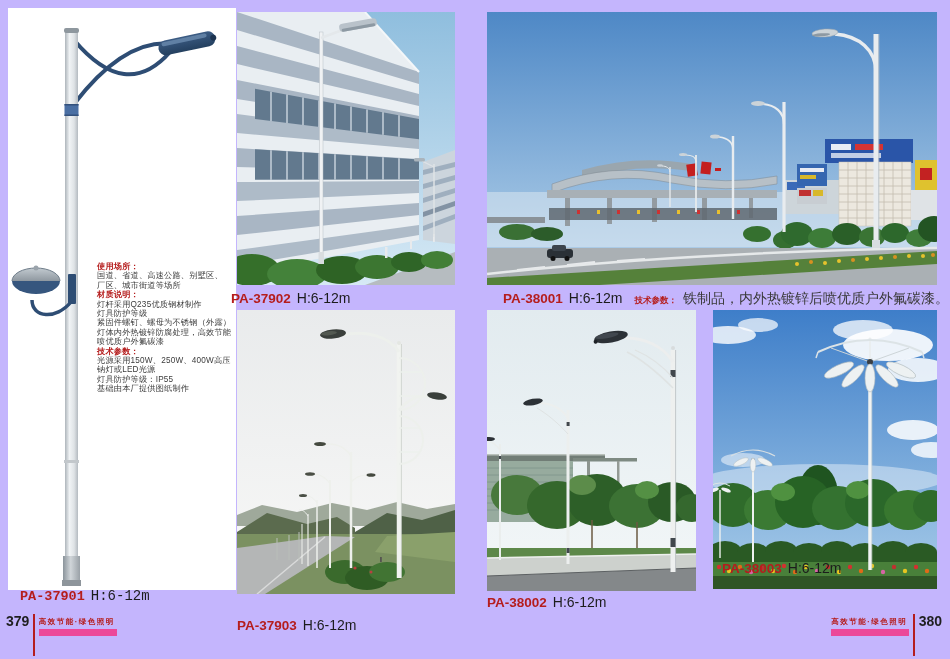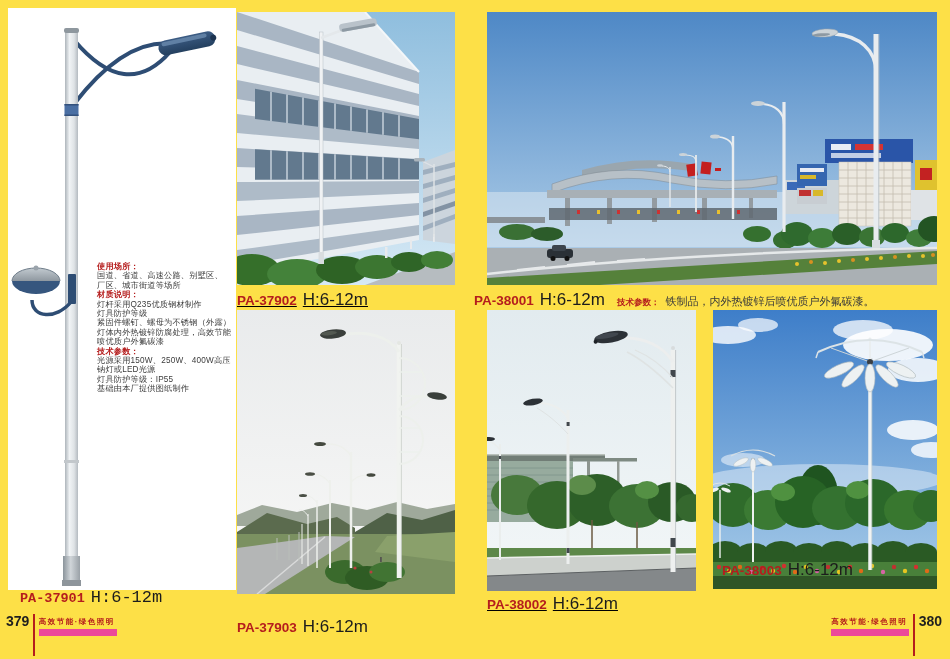--- a/index.html
+++ b/index.html
@@ -1,24 +1,24 @@
 <!DOCTYPE html>
 <html><head>
 <meta charset="utf-8">
 <style>
   html,body{margin:0;padding:0;background:#ffffff;}
-  .page{position:relative;width:950px;height:659px;background:#fde047;overflow:hidden;
+  .page{position:relative;width:950px;height:659px;background:#c4b5fd;overflow:hidden;
         font-family:"Liberation Sans","DejaVu Sans",sans-serif;}
   .photo{position:absolute;overflow:hidden;background:#fff;}
   .photo svg{display:block;}
   .caption{position:absolute;display:flex;align-items:baseline;gap:6px;white-space:nowrap;}
   .caption .model{color:#b51d1d;font-weight:bold;font-size:13.5px;}
-  .caption .h{color:#1c1c1c;font-size:17px;}
+  .caption .h{color:#1c1c1c;font-size:14px;}
   .caption .note-label{color:#b51d1d;font-weight:bold;font-size:8.5px;margin-left:6px;}
-  .caption .note-text{color:#3a3a3a;font-size:11px;}
+  .caption .note-text{color:#3a3a3a;font-size:14px;}
   .spec-panel{position:absolute;left:97px;top:262px;width:152px;font-size:8.2px;
               line-height:9.4px;color:#3c3c3c;letter-spacing:0.2px;}
   .spec-heading{color:#b51d1d;font-weight:bold;}
   .footer{position:absolute;top:614px;display:flex;align-items:flex-start;}
   .footer-left{left:6px;}
   .footer-right{right:8px;}
   .page-num{font-size:14px;font-weight:bold;color:#1f1f1f;line-height:14px;}
   .vline{width:1.5px;background:#b51d1d;height:42px;margin:0 4px;}
   .slogan{color:#b51d1d;font-size:7.5px;font-weight:bold;letter-spacing:1.5px;
           border-bottom:7px solid #ec4899;padding:3px 2px 3px 0;height:9px;line-height:9px;}
@@ -192,21 +192,21 @@
         <rect x="81.5" y="240" width="5.5" height="12" fill="#d9dde0"></rect>
         <path d="M84,26 L116,14" stroke="#e4e8eb" stroke-width="2.5"></path>
         <g transform="rotate(-10 121 13)">
           <rect x="102" y="9" width="38" height="8" rx="3.5" fill="#b9c2ca"></rect>
           <rect x="104" y="14" width="34" height="3" rx="1.5" fill="#8d99a3"></rect>
         </g>
       </g>
     </svg>
   </div>
 
-  <div class="caption" style="left:237px;top:290px;text-decoration:underline;">
+  <div class="caption" style="left:231px;top:290px;">
     <span class="model">PA-37902</span>
     <span class="h">H:6-12m</span>
   </div>
 
   <div class="photo" style="left:237px;top:310px;width:218px;height:284px;">
     <svg width="218" height="284" viewBox="0 0 218 284">
       <defs>
         <linearGradient id="sky3" x1="0" y1="0" x2="0" y2="1">
           <stop offset="0" stop-color="#e9ebec"></stop>
             <stop offset="1" stop-color="#f8f8f7"></stop>
@@ -434,21 +434,21 @@
         <rect x="385" y="228" width="8" height="8" fill="#d8dde0"></rect>
         <path d="M389,60 C389,38 372,24 348,22" stroke="#e8ecef" stroke-width="3.5" fill="none"></path>
         <g transform="rotate(-4 338 21)">
           <ellipse cx="338" cy="21" rx="13" ry="4" fill="#ccd3d8" stroke="#9aa4ab" stroke-width="0.5"></ellipse>
           <ellipse cx="334" cy="22.5" rx="9" ry="1.5" fill="#8d99a3"></ellipse>
         </g>
       </g>
     </svg>
   </div>
 
-  <div class="caption" style="left:474px;top:290px;">
+  <div class="caption" style="left:503px;top:290px;">
     <span class="model">PA-38001</span>
     <span class="h">H:6-12m</span>
     <span class="note-label">技术参数：</span>
     <span class="note-text">铁制品，内外热镀锌后喷优质户外氟碳漆。</span>
   </div>
 
   <div class="photo" style="left:487px;top:310px;width:209px;height:281px;">
     <svg width="209" height="281" viewBox="0 0 209 281">
       <defs>
         <linearGradient id="sky5" x1="0" y1="0" x2="0" y2="1">
@@ -524,21 +524,21 @@
         <path d="M186,68 C174,54 162,46 148,40" stroke="#dfe3e3" stroke-width="1.2" fill="none"></path>
         <g transform="rotate(-10 124 27)">
           <ellipse cx="124" cy="27" rx="17" ry="5.5" fill="#2c3136"></ellipse>
           <ellipse cx="120" cy="25" rx="12" ry="2.5" fill="#4a5158" opacity="0.7"></ellipse>
           <circle cx="108" cy="29" r="2" fill="#1e2226"></circle>
         </g>
       </g>
     </svg>
   </div>
 
-  <div class="caption" style="left:487px;top:594px;text-decoration:underline;">
+  <div class="caption" style="left:487px;top:594px;">
     <span class="model">PA-38002</span>
     <span class="h">H:6-12m</span>
   </div>
 
   <div class="photo" style="left:713px;top:310px;width:224px;height:279px;">
     <svg width="224" height="279" viewBox="0 0 224 279">
       <defs>
         <linearGradient id="sky6" x1="0" y1="0" x2="0" y2="1">
           <stop offset="0" stop-color="#3e7ec9"></stop>
             <stop offset="1" stop-color="#a9cde9"></stop>

